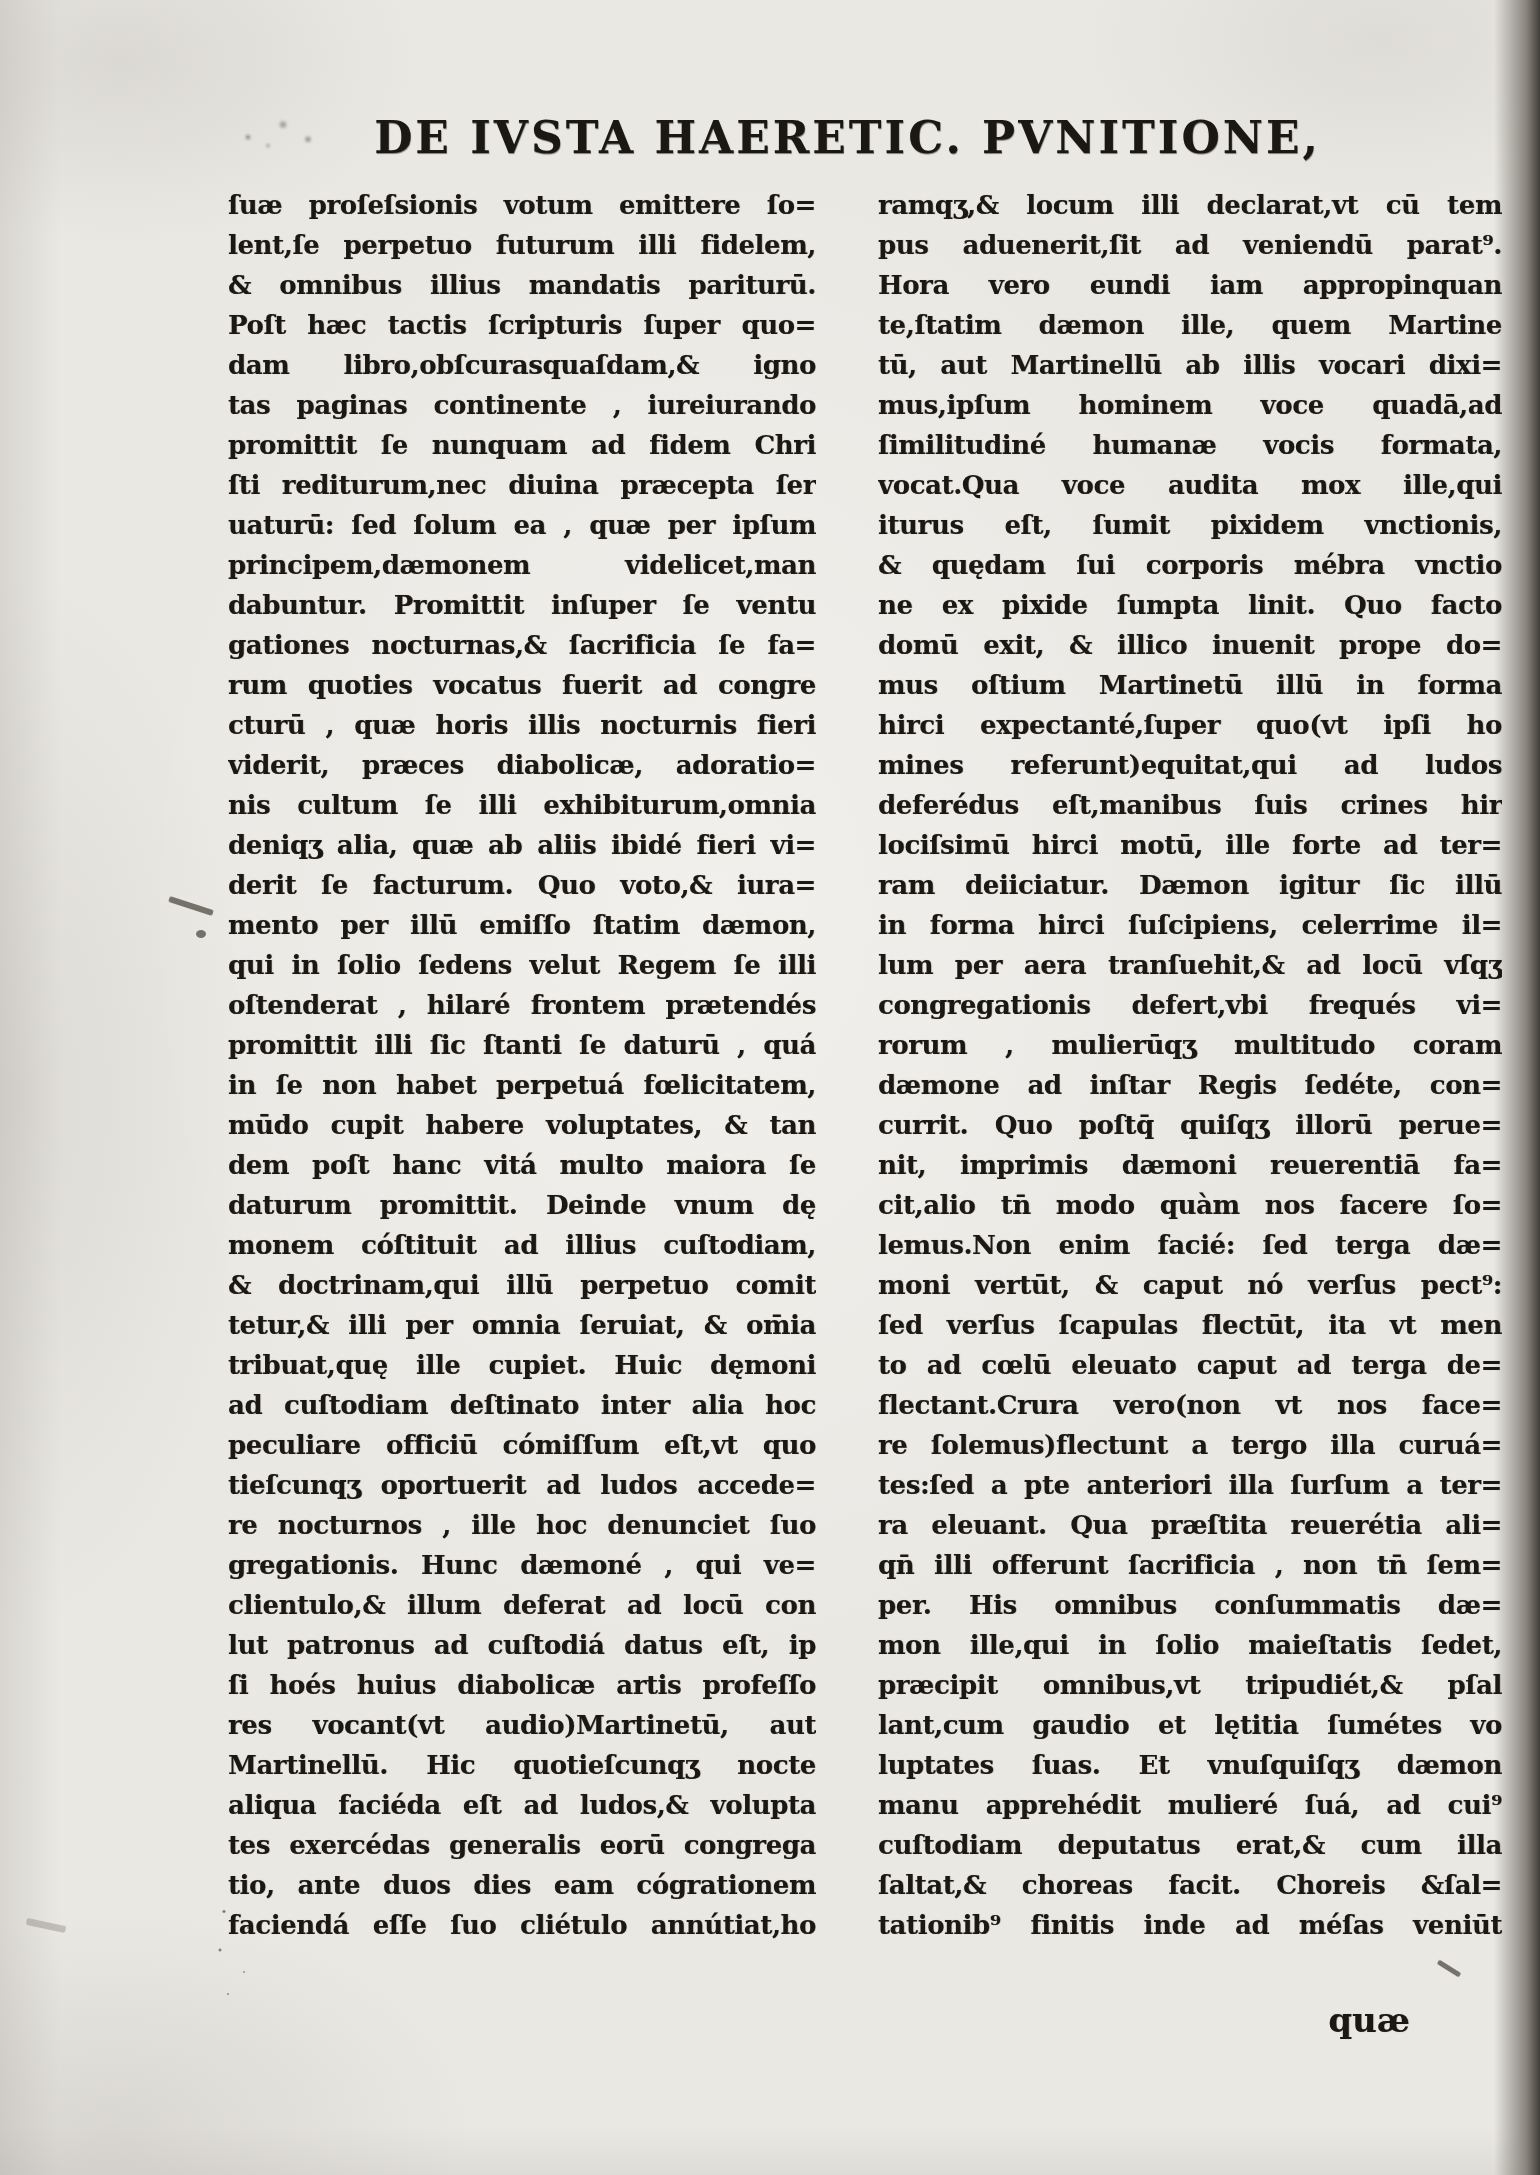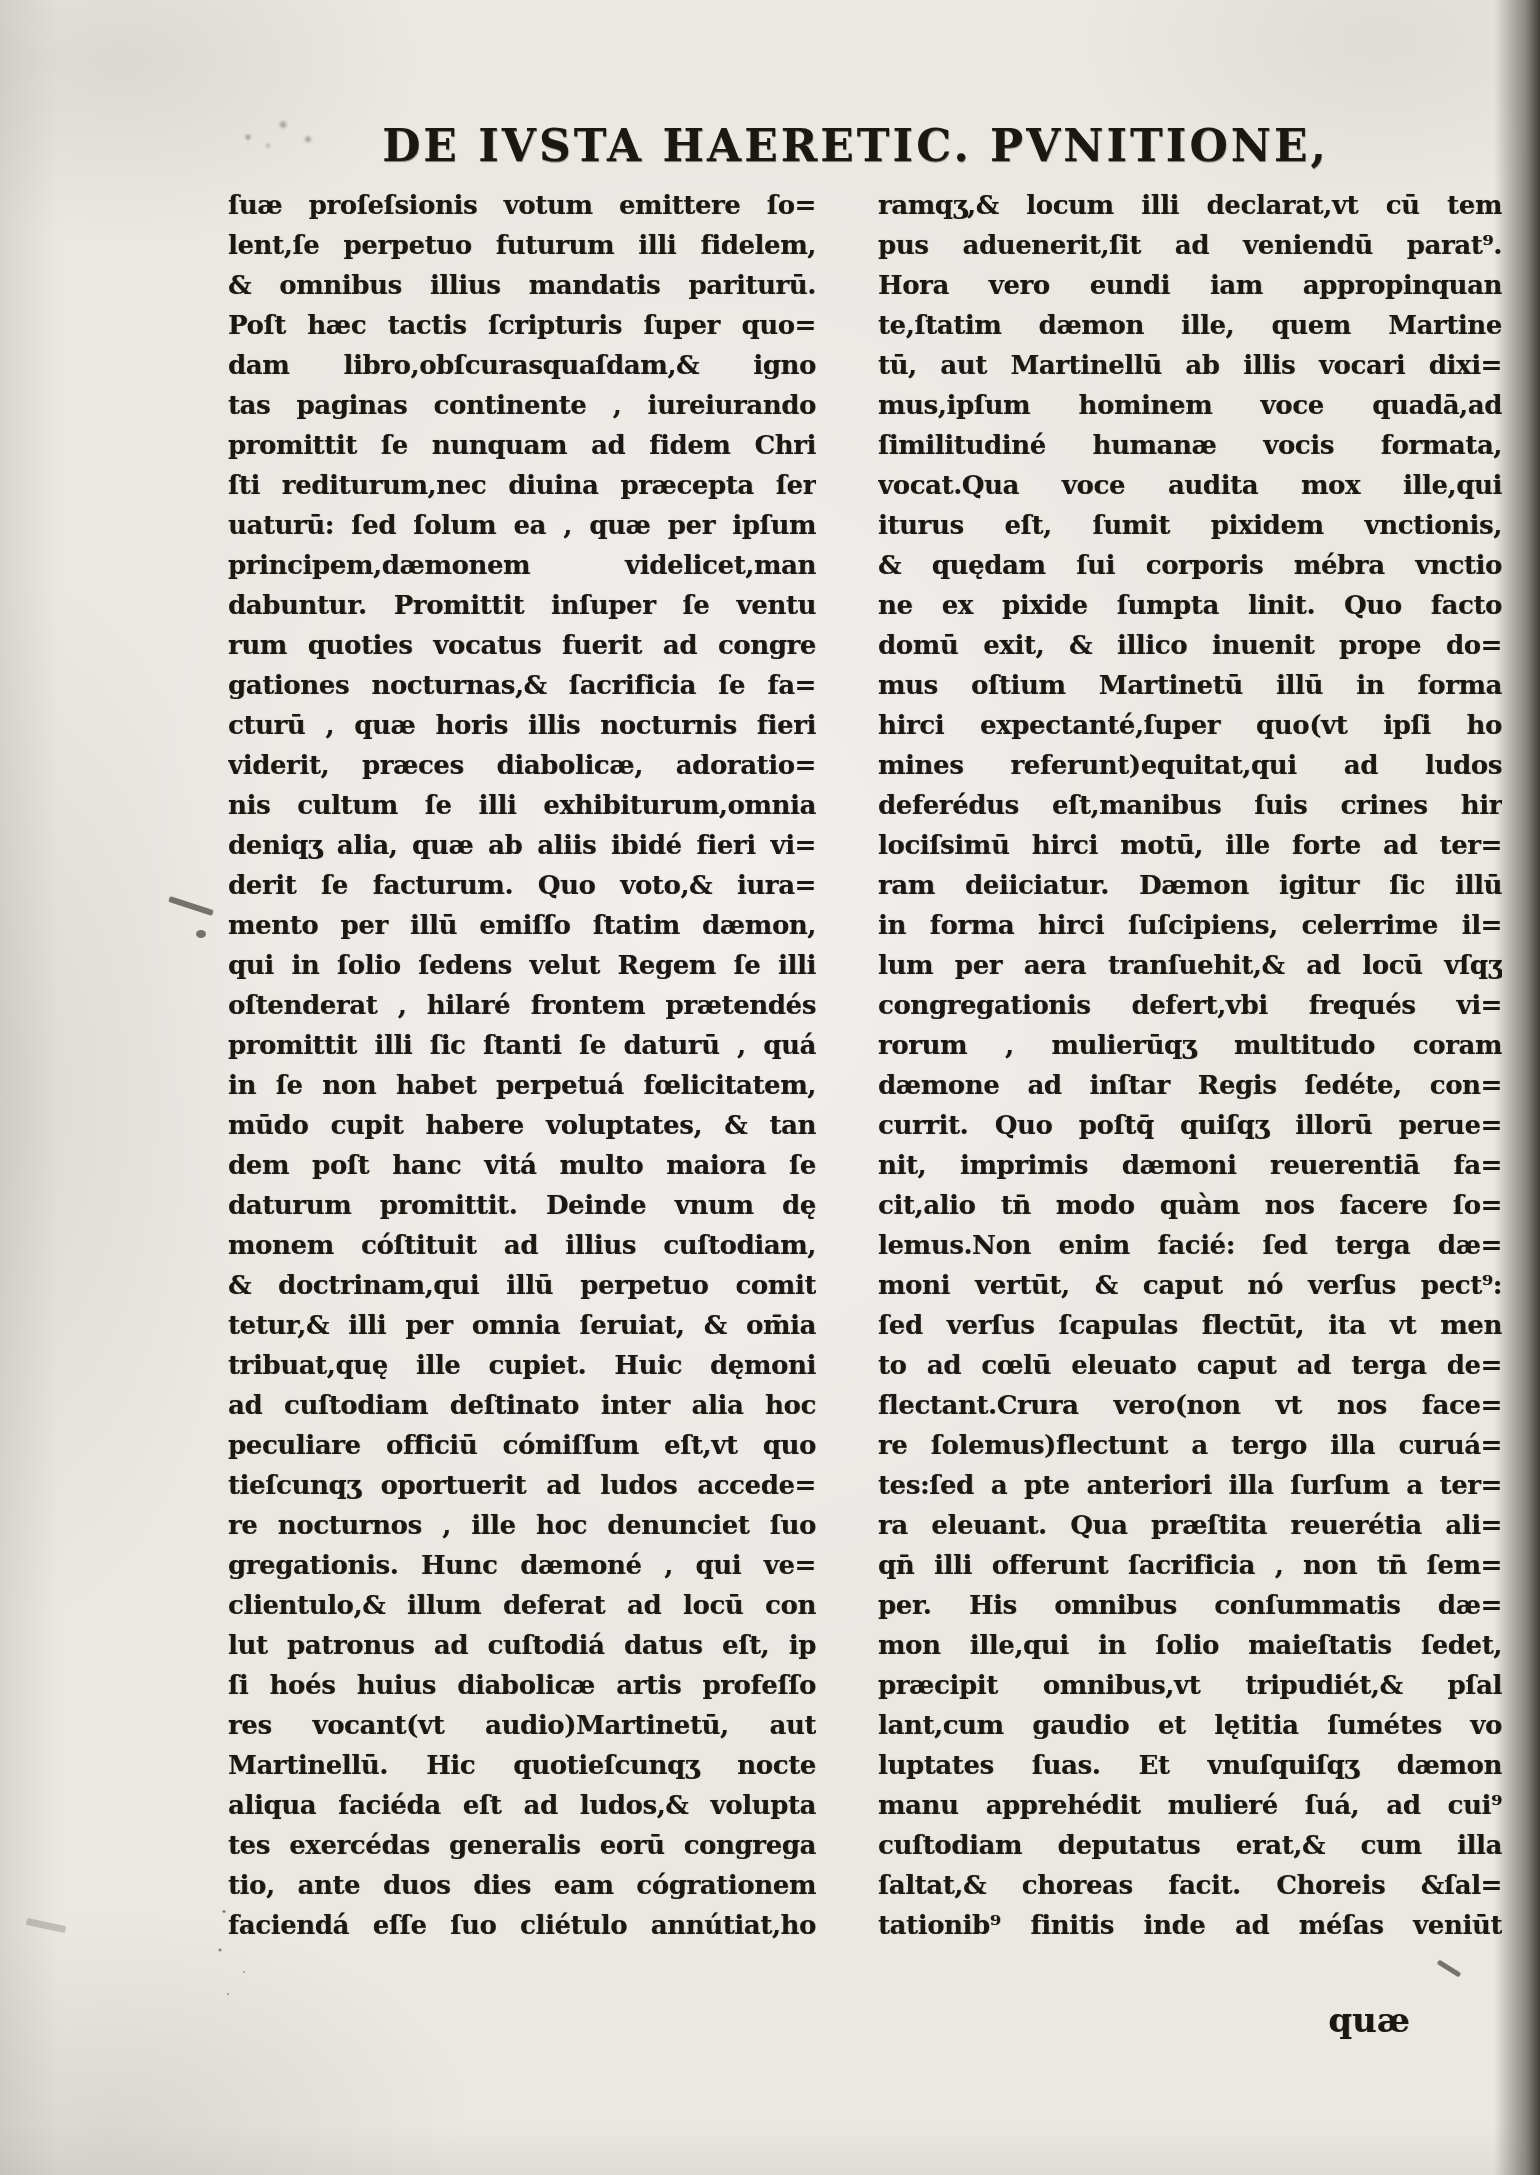--- a/index.html
+++ b/index.html
@@ -17,21 +17,21 @@
       linear-gradient(90deg,  rgba(120,115,106,0.16) 0px, rgba(0,0,0,0) 60px),
       linear-gradient(0deg,   rgba(120,115,106,0.10) 0px, rgba(0,0,0,0) 50px);
     font-family:"DejaVu Serif","Liberation Serif",serif;
     color:#1b1813;
   }
   .edge-right{
     position:absolute;top:0;right:0;width:46px;height:2175px;
     background:linear-gradient(270deg,#403d38 0px,#8a867f 14px,rgba(138,134,127,0) 46px);
   }
   .running-title{
-    position:absolute;top:112px;left:225px;width:1245px;margin:8px;
+    position:absolute;top:112px;left:225px;width:1245px;margin:0;
     text-align:center;
     font-size:44px;font-weight:bold;letter-spacing:3px;
     white-space:nowrap;
     text-shadow:0.5px 0.5px 0.8px rgba(25,20,12,0.5);
   }
   .col{
     position:absolute;top:185px;
     font-size:26px;font-weight:bold;
     letter-spacing:-0.4px;
     overflow:hidden;
@@ -99,22 +99,22 @@
       <div class="text-line">lent,ſe perpetuo futurum illi fidelem,</div>
       <div class="text-line">&amp; omnibus illius mandatis pariturū.</div>
       <div class="text-line">Poſt hæc tactis ſcripturis ſuper quo=</div>
       <div class="text-line">dam libro,obſcurasquaſdam,&amp; igno</div>
       <div class="text-line">tas paginas continente , iureiurando</div>
       <div class="text-line">promittit ſe nunquam ad fidem Chri</div>
       <div class="text-line">ſti rediturum,nec diuina præcepta ſer</div>
       <div class="text-line">uaturū: ſed ſolum ea , quæ per ipſum</div>
       <div class="text-line">principem,dæmonem videlicet,man</div>
       <div class="text-line">dabuntur. Promittit inſuper ſe ventu</div>
+      <div class="text-line">gationes nocturnas,&amp; ſacrificia ſe fa=</div>
       <div class="text-line">rum quoties vocatus fuerit ad congre</div>
-      <div class="text-line">gationes nocturnas,&amp; ſacrificia ſe fa=</div>
       <div class="text-line">cturū , quæ horis illis nocturnis fieri</div>
       <div class="text-line">viderit, præces diabolicæ, adoratio=</div>
       <div class="text-line">nis cultum ſe illi exhibiturum,omnia</div>
       <div class="text-line">deniqʒ alia, quæ ab aliis ibidé fieri vi=</div>
       <div class="text-line">derit ſe facturum. Quo voto,&amp; iura=</div>
       <div class="text-line">mento per illū emiſſo ſtatim dæmon,</div>
       <div class="text-line">qui in ſolio ſedens velut Regem ſe illi</div>
       <div class="text-line">oſtenderat , hilaré frontem prætendés</div>
       <div class="text-line">promittit illi ſic ſtanti ſe daturū , quá</div>
       <div class="text-line">in ſe non habet perpetuá fœlicitatem,</div>

